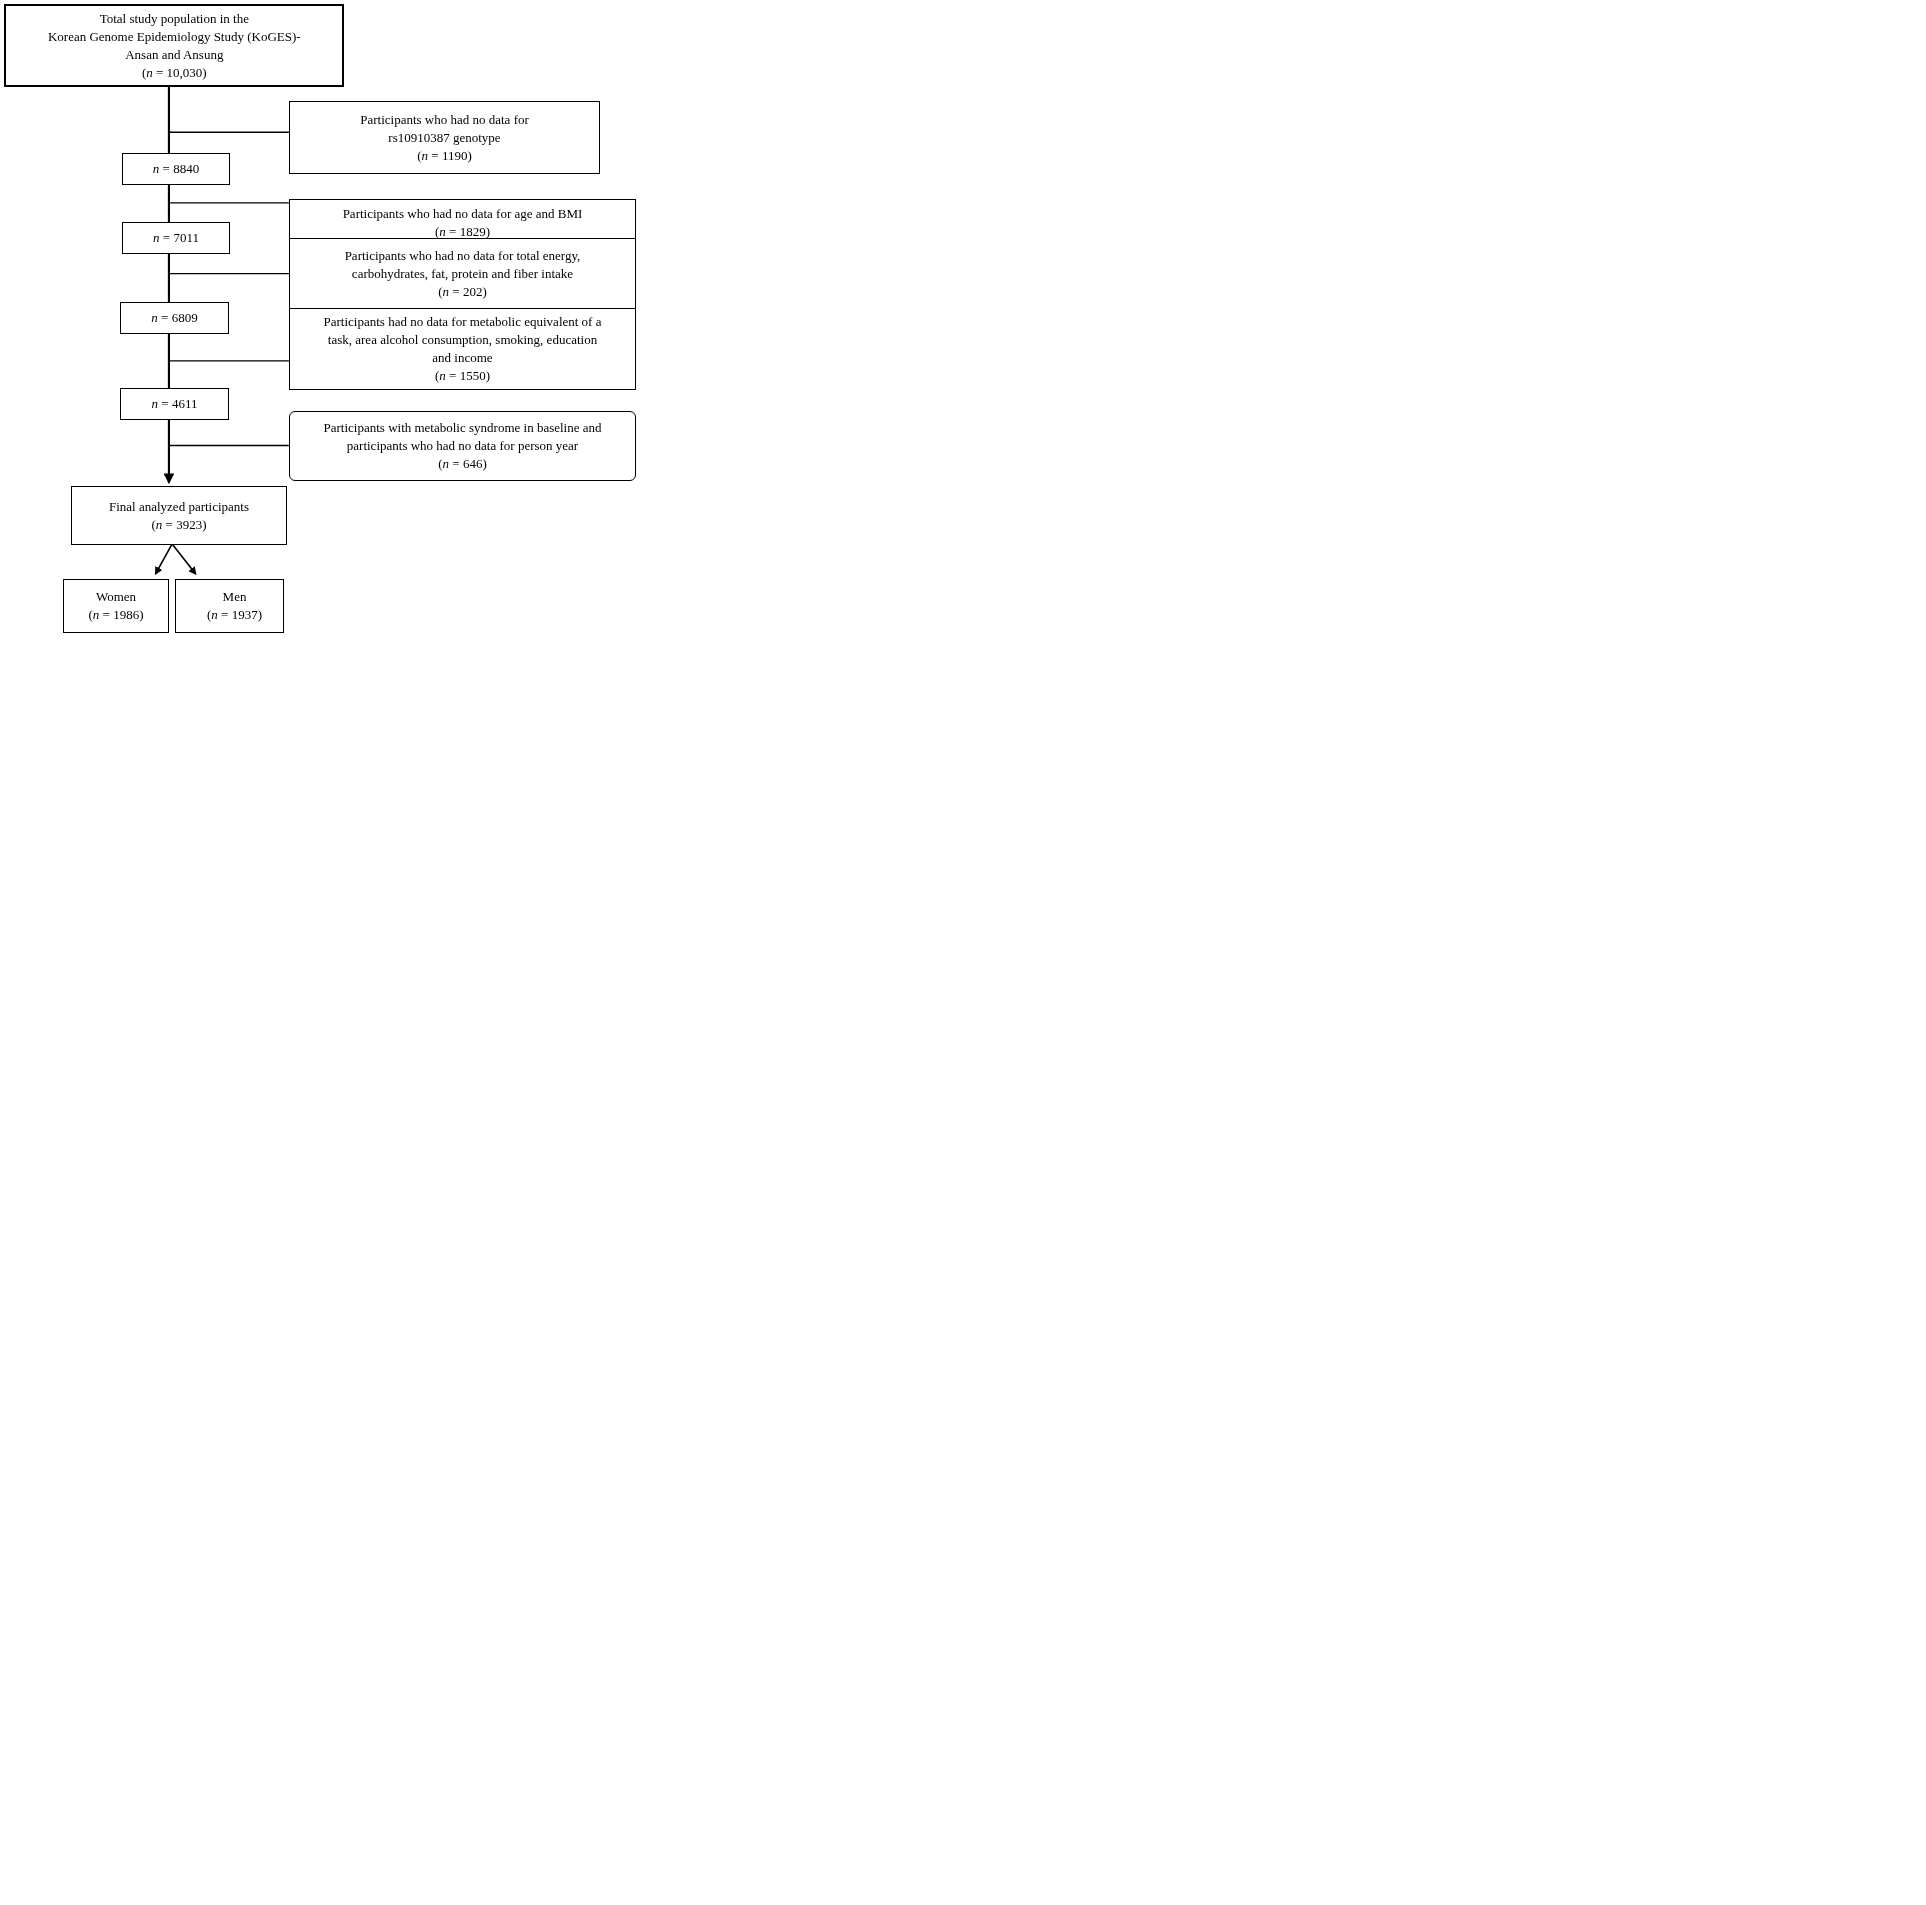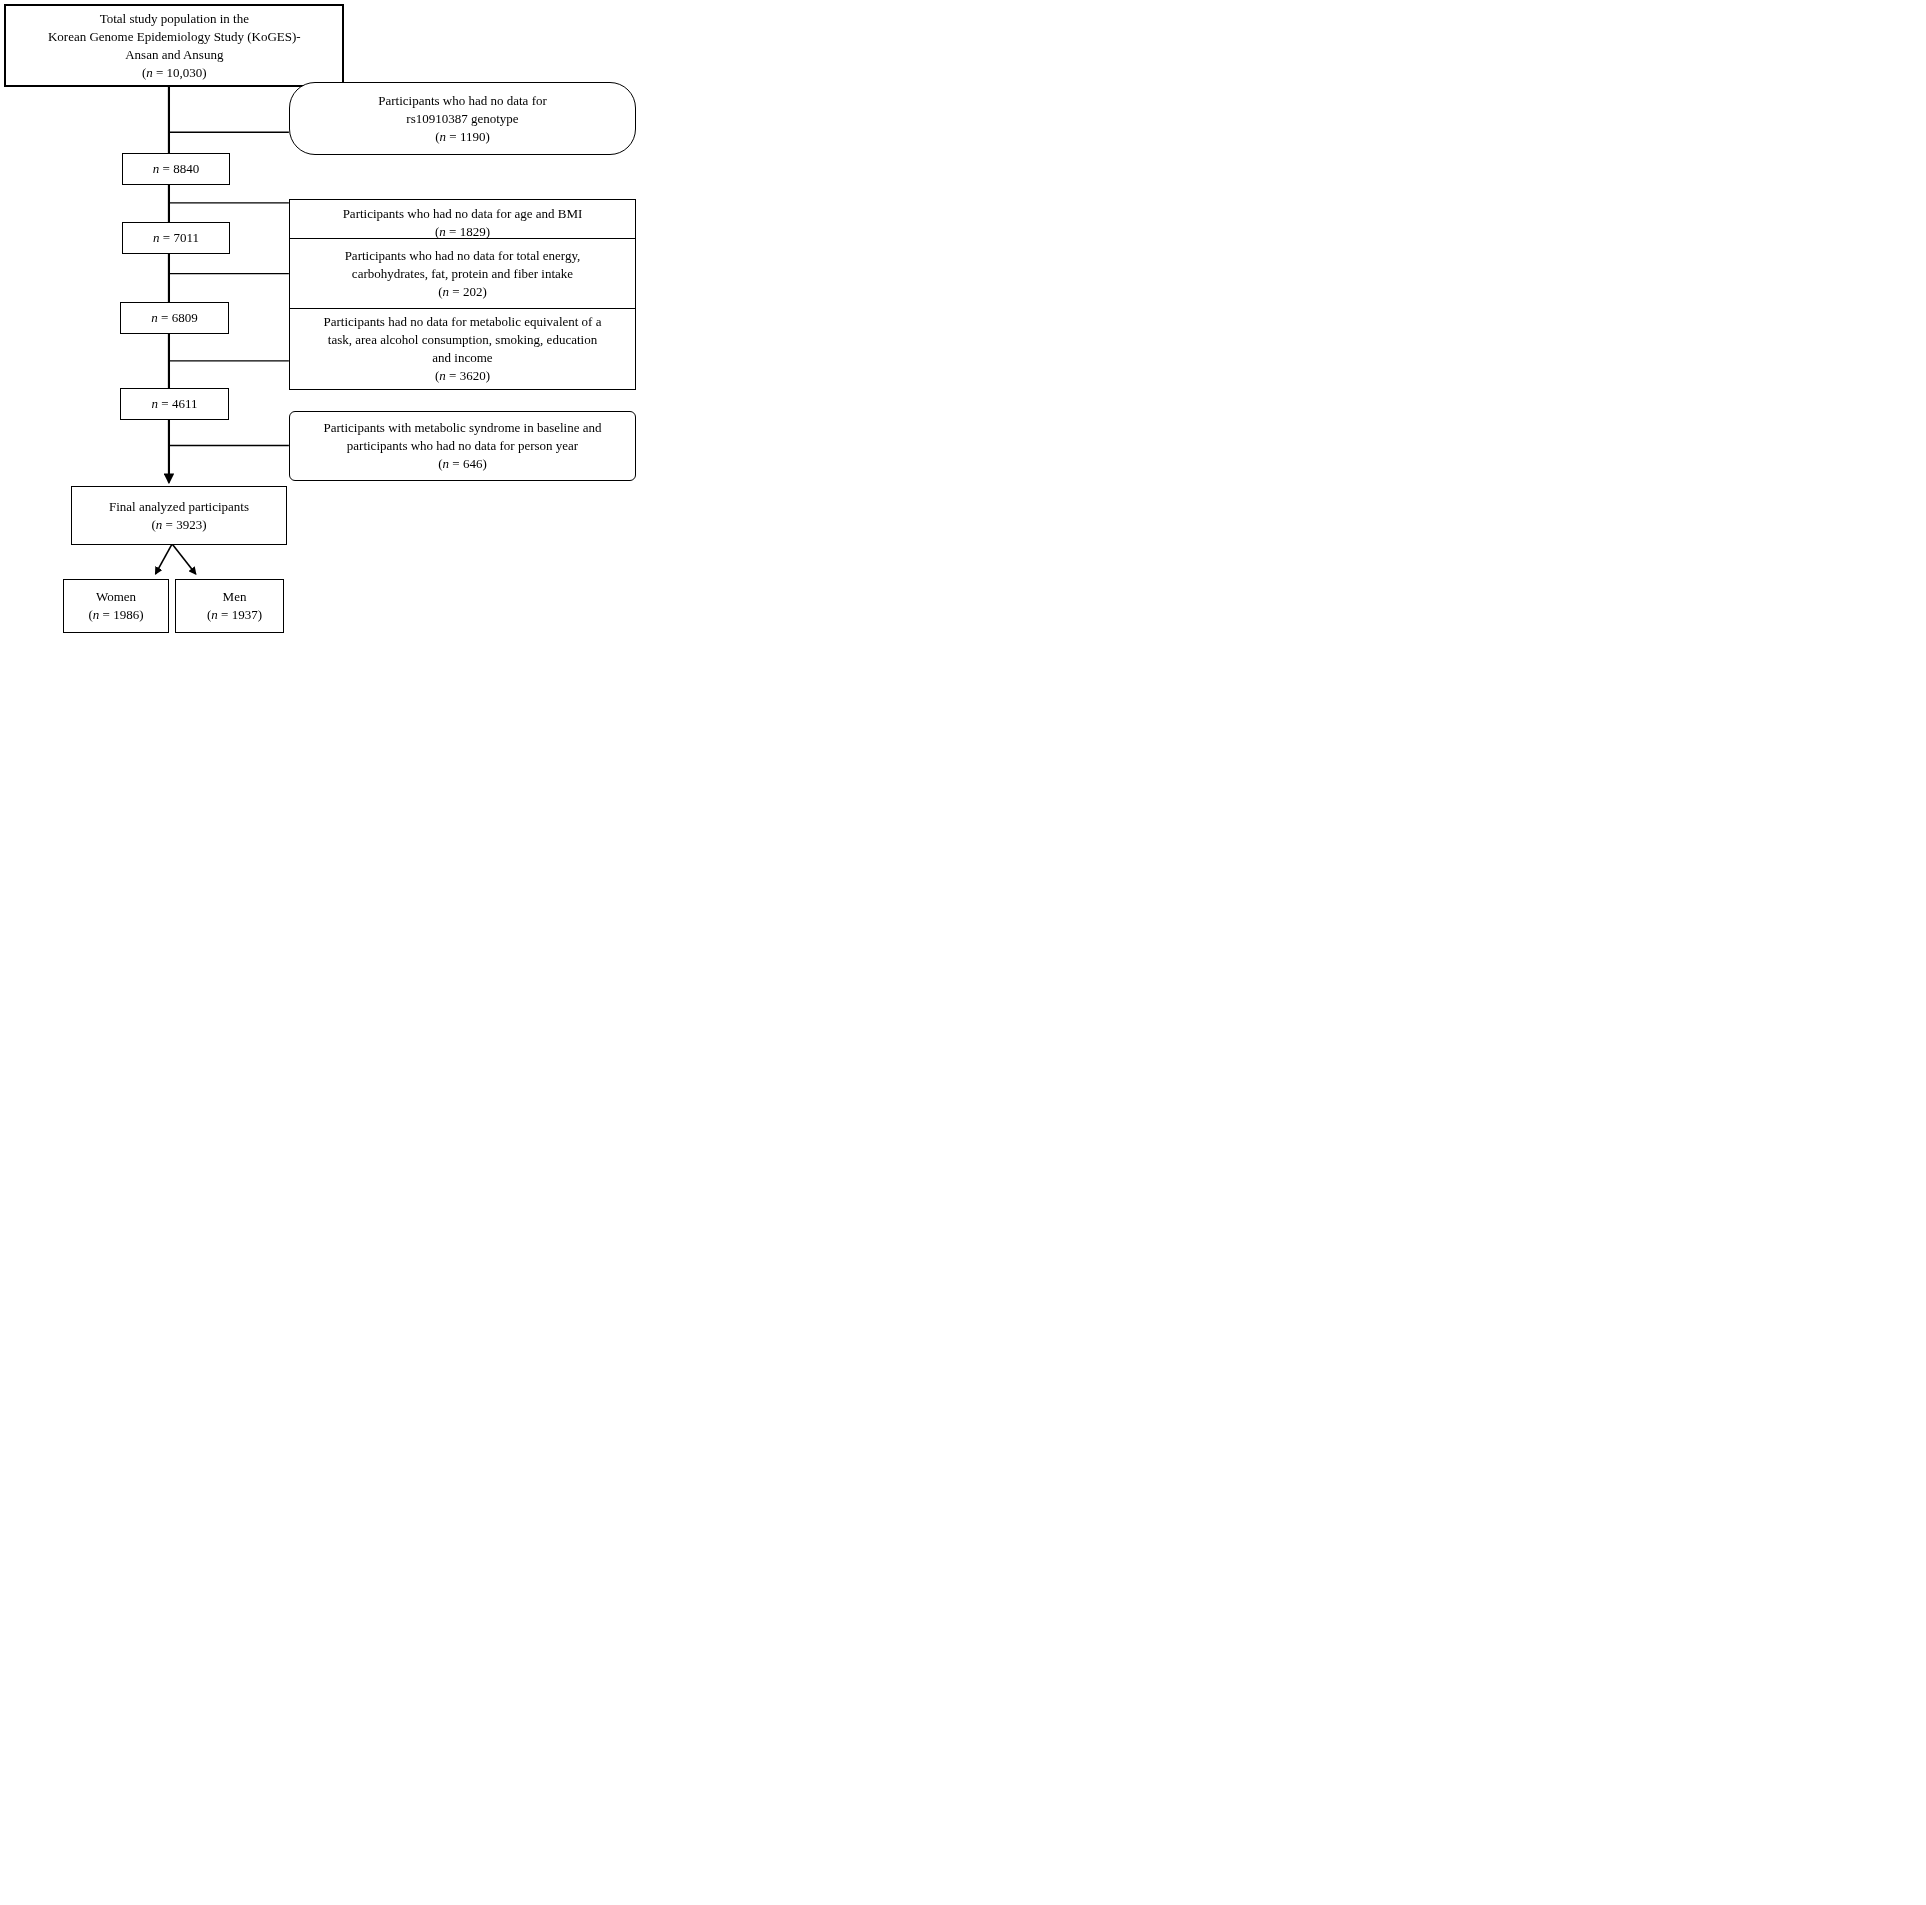--- a/index.html
+++ b/index.html
@@ -70,21 +70,21 @@
     <line class="split" x1="321" y1="1016" x2="365" y2="1072" marker-end="url(#ah)"></line>
   </svg>
 
   <div class="box topbox" style="left:4.3px; top:4.3px; width:340px; height:83px;">
     <div class="line">Total study population in the</div>
     <div class="line">Korean Genome Epidemiology Study (KoGES)-</div>
     <div class="line">Ansan and Ansung</div>
     <div class="line"><span>(</span><span class="nit">n</span><span> = 10,030)</span></div>
   </div>
 
-  <div class="box exclbox" style="left:289px; top:82px; width:347px; height:73px;border-radius:26px;">
+  <div class="box exclbox" style="left:289px; top:101px; width:311px; height:73px;">
     <div class="line">Participants who had no data for</div>
     <div class="line">rs10910387 genotype</div>
     <div class="line"><span>(</span><span class="nit">n</span><span> = 1190)</span></div>
   </div>
 
   <div class="box" style="left:122px; top:153px; width:108px; height:32px;">
     <div class="line"><span></span><span class="nit">n</span><span> = 8840</span></div>
   </div>
 
   <div class="box exclbox" style="left:289px; top:179px; width:347px; height:48px;margin-top:20px;">
@@ -103,21 +103,21 @@
   </div>
 
   <div class="box" style="left:120px; top:302px; width:109px; height:32px;">
     <div class="line"><span></span><span class="nit">n</span><span> = 6809</span></div>
   </div>
 
   <div class="box exclbox" style="left:289px; top:308px; width:347px; height:82px;">
     <div class="line">Participants had no data for metabolic equivalent of a</div>
     <div class="line">task, area alcohol consumption, smoking, education</div>
     <div class="line">and income</div>
-    <div class="line"><span>(</span><span class="nit">n</span><span> = 3620)</span></div>
+    <div class="line"><span>(</span><span class="nit">n</span><span> = 1550)</span></div>
   </div>
 
   <div class="box" style="left:120px; top:388px; width:109px; height:32px;">
     <div class="line"><span></span><span class="nit">n</span><span> = 4611</span></div>
   </div>
 
   <div class="box exclbox" style="left:289px; top:411px; width:347px; height:70px;border-radius:6px;">
     <div class="line">Participants with metabolic syndrome in baseline and</div>
     <div class="line">participants who had no data for person year</div>
     <div class="line"><span>(</span><span class="nit">n</span><span> = 646)</span></div>

